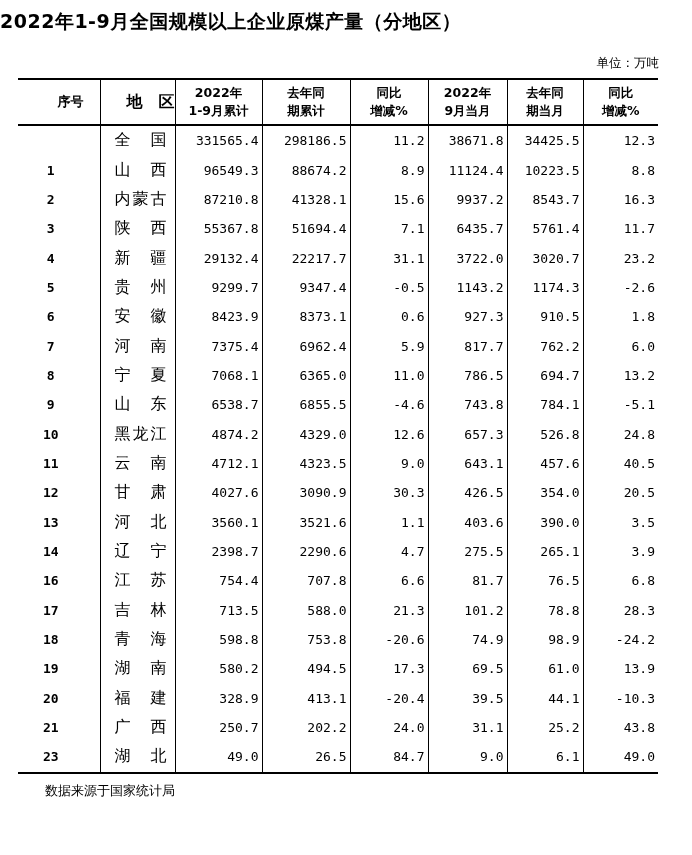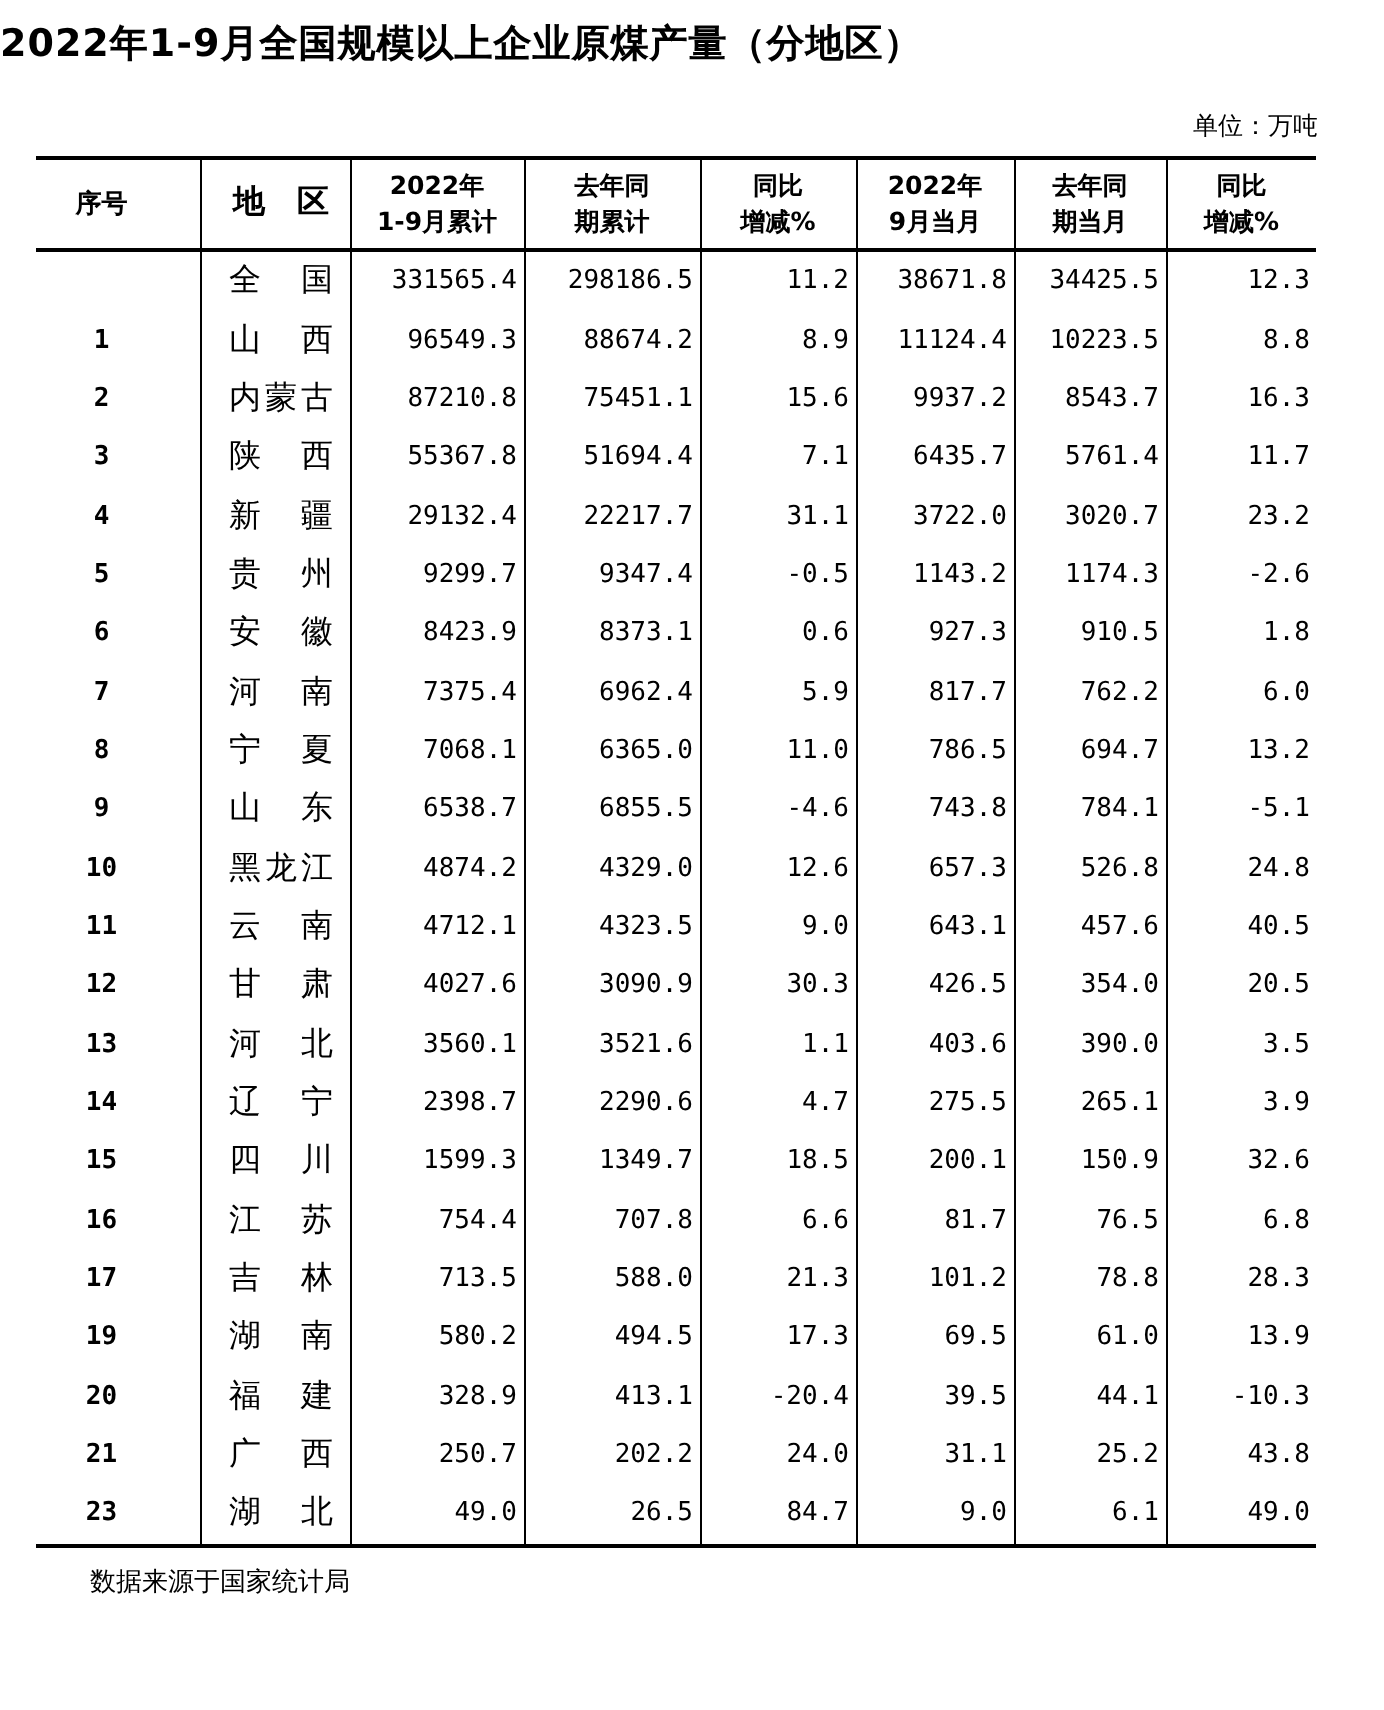--- a/index.html
+++ b/index.html
@@ -45,21 +45,21 @@
     text-align: center;
   }
   td { height: 29.35px; }
   .c-no {
     text-align: center;
     padding-right: 16px;
     font-family: "DejaVu Sans Mono", monospace;
     font-weight: bold;
     font-size: 13px;
   }
-  th.c-no, th.c-region { font-family: Liberation Sans, sans-serif; }
+  th.c-no, th.c-region { font-family: Liberation Sans, sans-serif; text-align: right; }
   .c-region { text-align: center; padding-left: 6px; font-size: 16px; }
   .region-box {
     display: inline-block;
     width: 52px;
     text-align: justify;
     text-align-last: justify;
   }
   .c-num {
     text-align: right;
     padding-right: 3px;
@@ -126,21 +126,21 @@
     <td class="c-num">88674.2</td>
     <td class="c-num">8.9</td>
     <td class="c-num">11124.4</td>
     <td class="c-num">10223.5</td>
     <td class="c-num">8.8</td>
   </tr>
       <tr>
     <td class="c-no">2</td>
     <td class="c-region"><span class="region-box">内蒙古</span></td>
     <td class="c-num">87210.8</td>
-    <td class="c-num">75451.1</td>
+    <td class="c-num">41328.1</td>
     <td class="c-num">15.6</td>
     <td class="c-num">9937.2</td>
     <td class="c-num">8543.7</td>
     <td class="c-num">16.3</td>
   </tr>
       <tr>
     <td class="c-no">3</td>
     <td class="c-region"><span class="region-box">陕西</span></td>
     <td class="c-num">55367.8</td>
     <td class="c-num">51694.4</td>
@@ -253,50 +253,50 @@
     <td class="c-no">14</td>
     <td class="c-region"><span class="region-box">辽宁</span></td>
     <td class="c-num">2398.7</td>
     <td class="c-num">2290.6</td>
     <td class="c-num">4.7</td>
     <td class="c-num">275.5</td>
     <td class="c-num">265.1</td>
     <td class="c-num">3.9</td>
   </tr>
       <tr>
-    <td class="c-no">15</td>
-    <td class="c-region"><span class="region-box">四川</span></td>
-    <td class="c-num">1599.3</td>
-    <td class="c-num">1349.7</td>
-    <td class="c-num">18.5</td>
-    <td class="c-num">200.1</td>
-    <td class="c-num">150.9</td>
-    <td class="c-num">32.6</td>
-  </tr>
-      <tr>
     <td class="c-no">16</td>
     <td class="c-region"><span class="region-box">江苏</span></td>
     <td class="c-num">754.4</td>
     <td class="c-num">707.8</td>
     <td class="c-num">6.6</td>
     <td class="c-num">81.7</td>
     <td class="c-num">76.5</td>
     <td class="c-num">6.8</td>
   </tr>
       <tr>
     <td class="c-no">17</td>
     <td class="c-region"><span class="region-box">吉林</span></td>
     <td class="c-num">713.5</td>
     <td class="c-num">588.0</td>
     <td class="c-num">21.3</td>
     <td class="c-num">101.2</td>
     <td class="c-num">78.8</td>
     <td class="c-num">28.3</td>
   </tr>
       <tr>
+    <td class="c-no">18</td>
+    <td class="c-region"><span class="region-box">青海</span></td>
+    <td class="c-num">598.8</td>
+    <td class="c-num">753.8</td>
+    <td class="c-num">-20.6</td>
+    <td class="c-num">74.9</td>
+    <td class="c-num">98.9</td>
+    <td class="c-num">-24.2</td>
+  </tr>
+      <tr>
     <td class="c-no">19</td>
     <td class="c-region"><span class="region-box">湖南</span></td>
     <td class="c-num">580.2</td>
     <td class="c-num">494.5</td>
     <td class="c-num">17.3</td>
     <td class="c-num">69.5</td>
     <td class="c-num">61.0</td>
     <td class="c-num">13.9</td>
   </tr>
       <tr>

